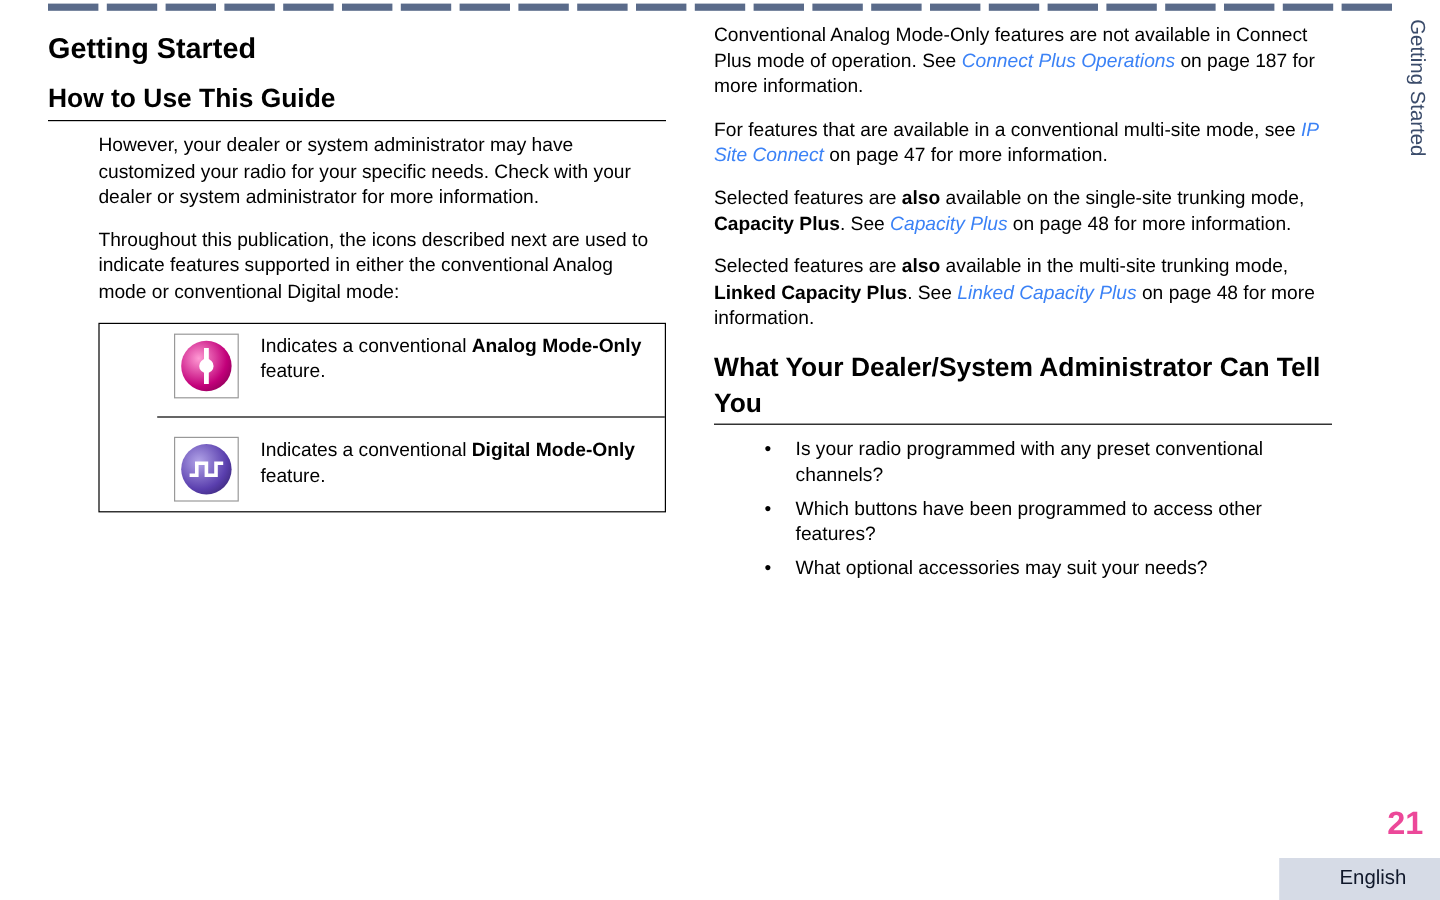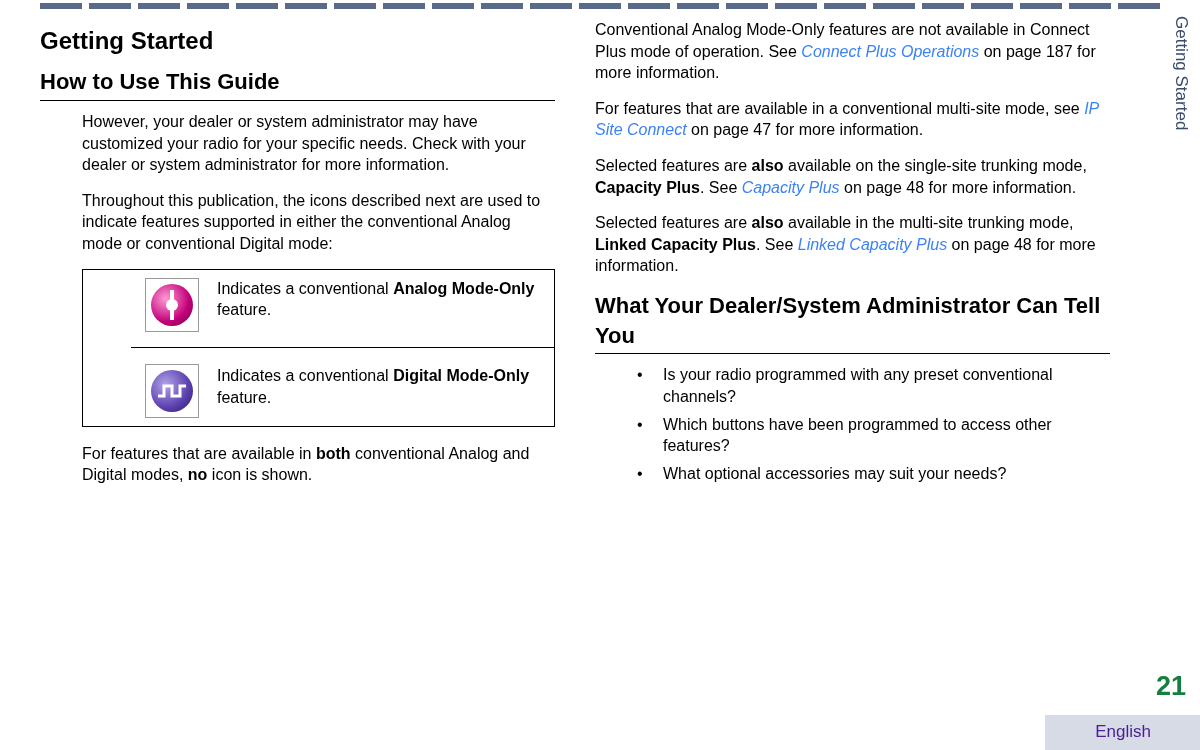--- a/index.html
+++ b/index.html
@@ -111,29 +111,29 @@
     .digital-icon svg { width: 30px; height: 20px; }
     ul.q { list-style: none; padding-left: 0; }
     ul.q li { display: flex; margin-bottom: 6px; }
     ul.q li .bullet { width: 26px; flex-shrink:0; }
     .page-num {
       position: absolute;
       right: 14px;
       bottom: 46px;
       font-size: 27px;
       font-weight: bold;
-      color: #15803d;
+      color: #ec4899;
     }
     .lang-box {
       position: absolute;
       right: 0; bottom: 0;
       background: #d6dbe6;
-      padding: 6px 49px 6px 50px;
+      padding: 6px 28px 6px 50px;
       font-size: 17px;
-      color: #4c1d95;
+      color: #0f172a;
     }
   </style>
 </head>
 <body>
 
 <div class="dash-row">
   <div class="dash"></div>
     <div class="dash"></div>
     <div class="dash"></div>
     <div class="dash"></div>
@@ -188,23 +188,20 @@
                   </svg>
               </div>
             </div>
           </div>
           <div class="text-cell">
             <span>Indicates a conventional </span><span class="bold">Digital Mode-Only</span><span> feature.</span>
           </div>
         </div>
       </div>
 
-      <p>
-        <span>For features that are available in </span><span class="bold">both</span><span> conventional Analog and Digital modes, </span><span class="bold">no</span><span> icon is shown.</span>
-      </p>
     </div>
   </div>
 
   <div class="col">
     <p>
       <span>Conventional Analog Mode-Only features are not available in Connect Plus mode of operation. See </span><span class="link">Connect Plus Operations</span><span> on page 187 for more information.</span>
     </p>
     <p>
       <span>For features that are available in a conventional multi-site mode, see </span><span class="link">IP Site Connect</span><span> on page 47 for more information.</span>
     </p>

